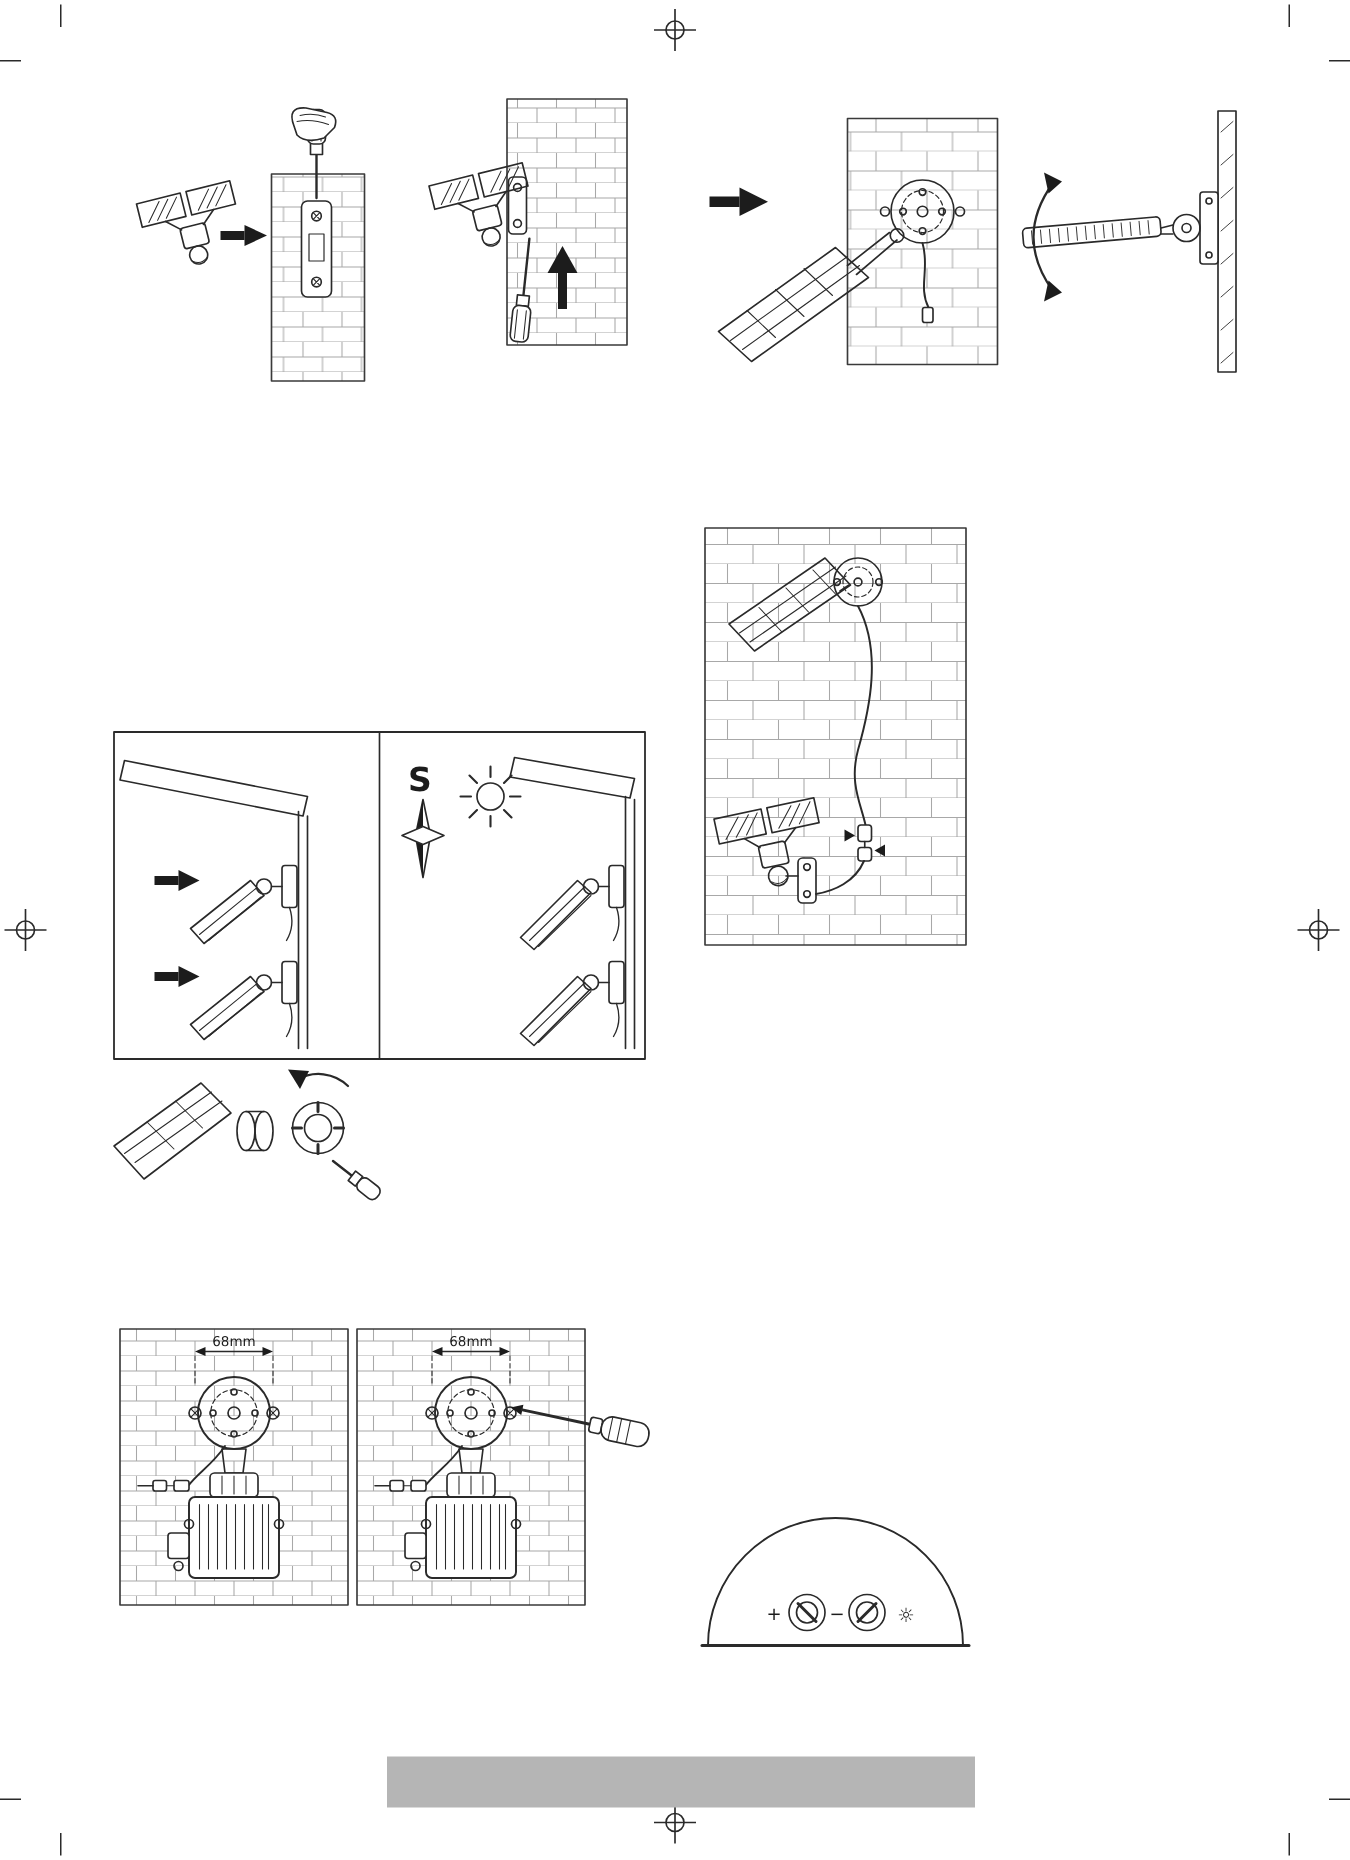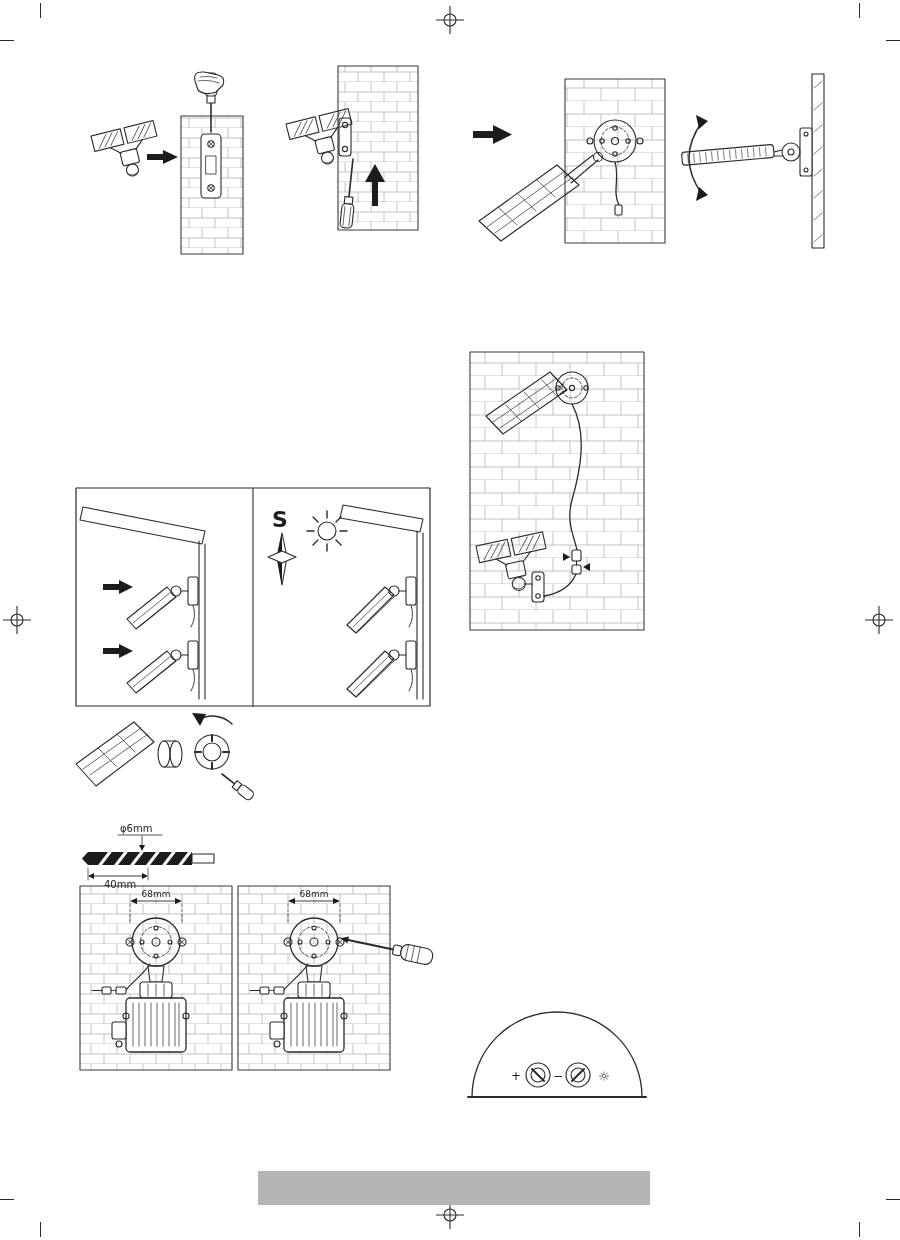--- a/index.html
+++ b/index.html
@@ -347,43 +347,20 @@
         </g>
         <g transform="translate(150,72) rotate(38)">
           <path d="M0 0H16" stroke-width="1.6"></path>
           <rect x="16" y="-4" width="6" height="8" fill="#fff"></rect>
           <rect x="22" y="-5" width="16" height="10" rx="4" fill="#fff"></rect>
         </g>
       </g>
     </svg>
   </div>
 
-  <div class="fig" style="left:82px;top:820px">
-    <svg width="140" height="70" viewBox="0 0 140 70">
-      <g class="art">
-        <text class="t" x="38" y="12" font-size="10">φ6mm</text>
-        <path d="M36 15H80" stroke-width=".8"></path>
-        <path d="M60 16V25" stroke-width=".8"></path>
-        <path d="M57 25L63 25L60 31Z" fill="#1c1c1c" stroke="none"></path>
-        <g>
-          <rect x="6" y="32" width="104" height="13" fill="#1c1c1c" stroke="none"></rect>
-          <path d="M6 32L0 38.5L6 45Z" fill="#1c1c1c" stroke="none"></path>
-          <path d="M18 45L28 32M34 45L44 32M50 45L60 32M66 45L76 32M82 45L92 32M98 45L108 32" stroke="#fff" stroke-width="3"></path>
-          <rect x="110" y="34" width="22" height="9" fill="#fff"></rect>
-        </g>
-        <g>
-          <path d="M6 48V60M66 48V60" stroke-width=".7"></path>
-          <path d="M12 56H60" stroke-width=".9"></path>
-          <path d="M6 56L12 53V59Z" fill="#1c1c1c" stroke="none"></path>
-          <path d="M66 56L60 53V59Z" fill="#1c1c1c" stroke="none"></path>
-          <text class="t" x="22" y="68" font-size="10">40mm</text>
-        </g>
-      </g>
-    </svg>
-  </div>
 
   <div class="fig" style="left:78px;top:884px">
     <svg width="156" height="188" viewBox="0 0 156 188">
       <defs>
           <pattern id="pbI" width="26" height="20" patternUnits="userSpaceOnUse">
             <path class="brk" d="M0 10H26M0 20H26M13 0V10M0 10V20M26 10V20"></path>
           </pattern>
         </defs>
       <g class="art">
         <rect x="2" y="2" width="152" height="184" fill="url(#pbI)" stroke="#3a3a3a"></rect>

